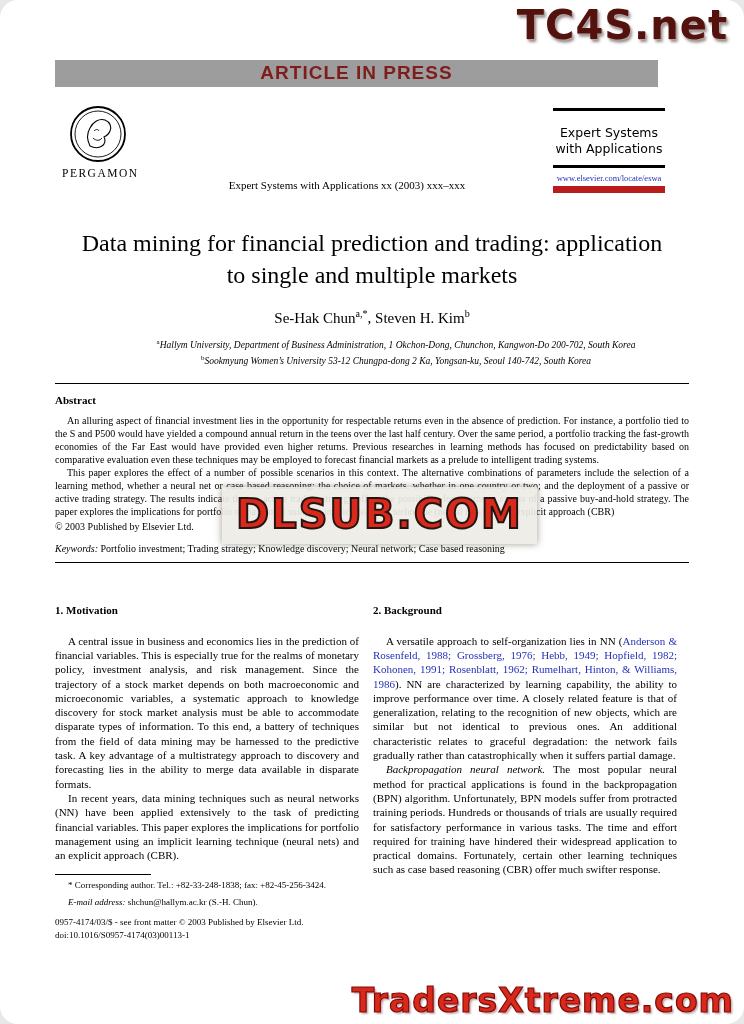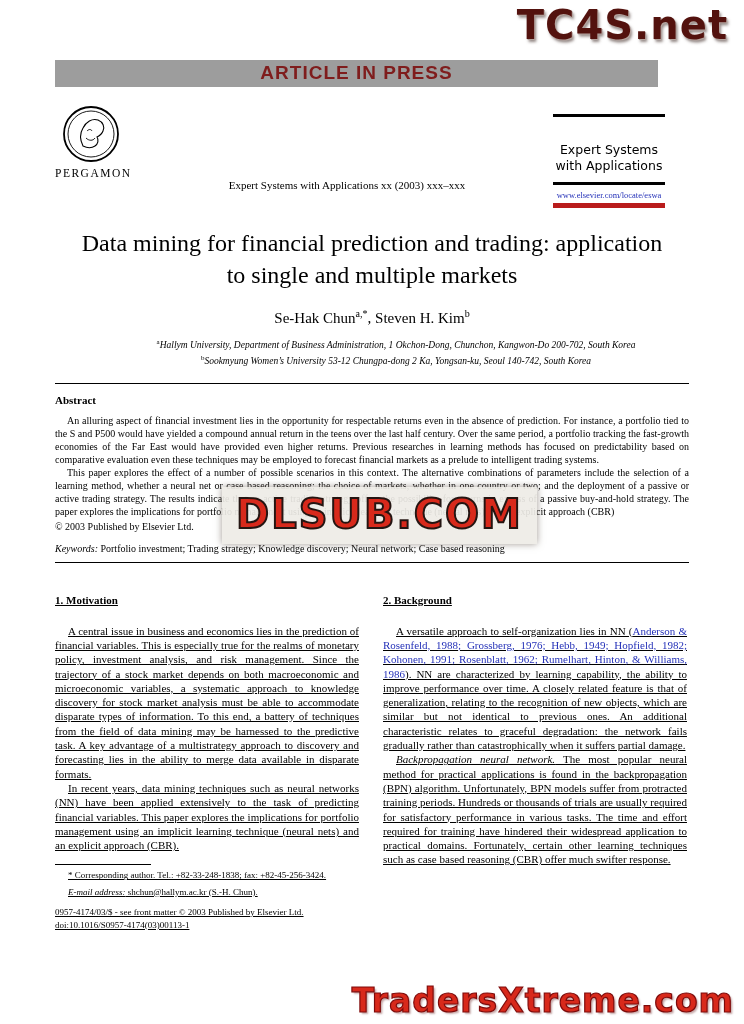--- a/index.html
+++ b/index.html
@@ -1,18 +1,18 @@
 <!DOCTYPE html>
 <html style="--link-blue: #2431b8; --banner-gray: #9d9d9d; --watermark-dark-red: #53120e; --watermark-red: #d8291b;"><head>
 <meta charset="utf-8">
 <style>
   * { margin:0; padding:0; box-sizing:border-box; }
   html,body { background:#e8e8e8; }
   body { font-family:"Liberation Serif", serif; color:#000; }
-  .page { position:relative; width:744px; height:1024px; margin:0 auto; background:#ffffff; overflow:hidden; }
+  .page { position:relative; width:744px; height:1024px; margin:0 auto; background:#ffffff; overflow:hidden;border-radius:18px; }
 
   
   .wm { position:absolute; white-space:nowrap; }
   .wm-top { top:2px; right:16px; font-family:"DejaVu Sans", sans-serif; font-weight:bold; font-size:40px;
             color:var(--watermark-dark-red,#53120e); letter-spacing:1px;
             text-shadow:1px 1px 0 #b5a49f, 2px 3px 3px rgba(60,40,35,0.55); }
   .wm-mid { top:487px; left:222px; padding:4px 14px 7px; font-family:"DejaVu Sans", sans-serif; font-weight:bold;
             font-size:40px; letter-spacing:2px; color:var(--watermark-red,#d22a1c);
             -webkit-text-stroke:2px #241512; background:rgba(238,236,230,0.92);
             box-shadow:0 0 7px rgba(110,100,90,0.65); }
@@ -20,48 +20,48 @@
             color:var(--watermark-red,#ee1515); -webkit-text-stroke:1.2px #7d0a0a;
             text-shadow:2px 2px 2px rgba(90,10,10,0.35); letter-spacing:1px;margin-top:12px; }
 
   
   .banner { margin:60px 86px 0 55px; background:var(--banner-gray,#9d9d9d); color:#7f1d1d;
             font-family:"Liberation Sans", sans-serif; font-weight:bold; font-size:19px;
             letter-spacing:1px; text-align:center; padding:2px 0 3px; }
 
   
   .header { position:relative; margin:20px 55px 0; height:90px; }
-  .logo-block { position:absolute; left:0; top:-2px; width:72px; text-align:center; }
+  .logo-block { position:absolute; left:7px; top:-2px; width:72px; text-align:center; }
   .logo-block svg { display:block; margin:0 auto; }
   .pergamon { font-size:11.5px; letter-spacing:1.5px; margin-top:4px; }
   .jref { position:absolute; left:80px; right:130px; bottom:6px; text-align:center; font-size:11px; }
-  .jbox { position:absolute; right:24px; top:7px; width:112px; text-align:center; border-top:3px solid #000; padding-top:25px; }
+  .jbox { position:absolute; right:24px; top:1px; width:112px; text-align:center; border-top:3px solid #000; padding-top:14px; }
   .jname { font-family:"DejaVu Sans", sans-serif; font-size:12.5px; line-height:1.3; }
   .jbox-rule { border-top:3px solid #000; margin-top:7px; }
   .jurl { display:block; color:var(--link-blue,#2431b8); font-size:8.5px; padding:5px 0 3px;
-          border-bottom:5px solid #b91c1c; text-decoration:none; cursor:pointer; }
+          border-bottom:7px solid #b91c1c; text-decoration:none; cursor:pointer; }
 
   
   .title { margin:30px auto 0; width:600px; text-align:center; font-size:24px; line-height:1.35; }
   .authors { margin-top:16px; text-align:center; font-size:15px; }
   .authors sup { font-size:10px; }
   .affils { margin-top:10px; text-align:center; font-style:italic; font-size:9.5px; line-height:1.55;padding-left:48px; }
   .affils sup { font-size:7px; font-style:normal; }
 
   .main { margin:0 55px; }
   .rule { border-top:1px solid #000; }
   .rule.top { margin-top:14px; }
   .rule.mid { margin-top:8px; }
   .abstract-heading { font-weight:bold; font-size:11px; margin:10px 0 8px; }
   p.abs { font-size:10px; line-height:1.31; text-align:justify; text-indent:12px; }
   p.copyright { text-indent:0; margin-top:2px; text-align:left; }
   .keywords { font-size:10px; margin-top:10px; }
 
   
-  .cols { display:flex; gap:24px; margin-top:30px;text-decoration:underline; }
+  .cols { display:flex; gap:14px; margin-top:40px; }
   .col { width:304px; font-size:11px; line-height:1.3; text-align:justify; }
   .col h2 { font-size:11px; margin-bottom:16px; }
   .col p { text-indent:13px; }
   .cite { color:var(--link-blue,#2431b8); cursor:pointer; }
 
   .fnrule { width:96px; border-top:1px solid #000; margin-top:12px; }
   .fn { font-size:9px; line-height:1.35; margin-top:4px; text-indent:8px; text-align:justify; }
   .fn em { font-style:italic; }
   .issn { margin-top:8px; font-size:9px; line-height:1.45; text-align:left; }
 </style>

